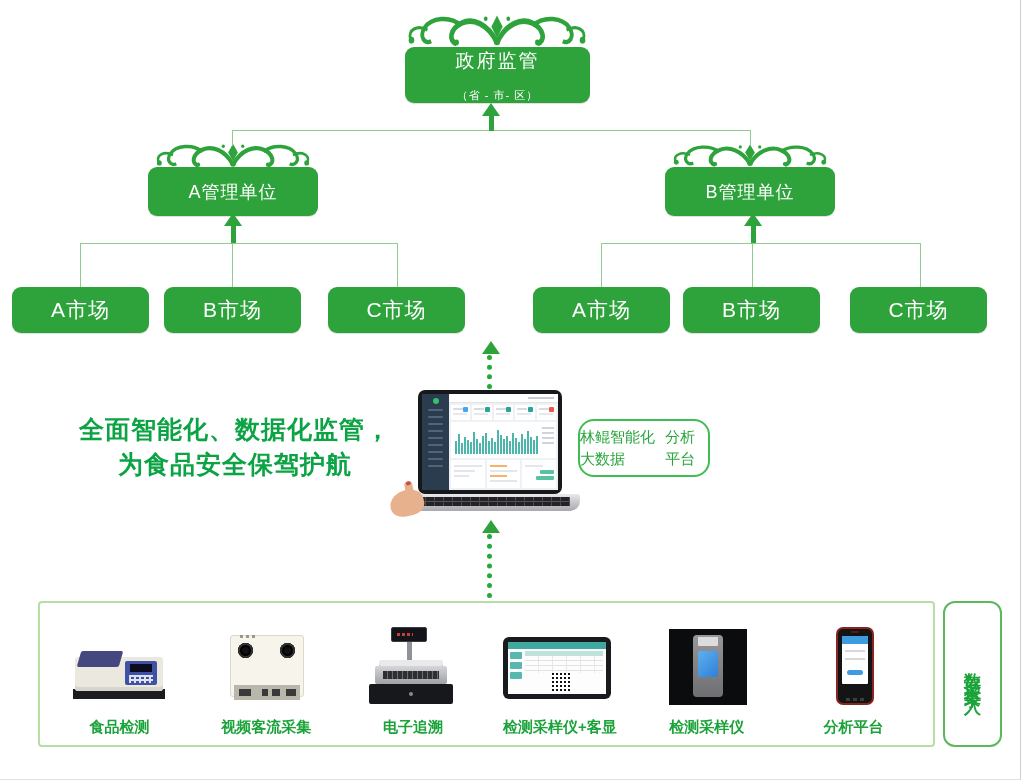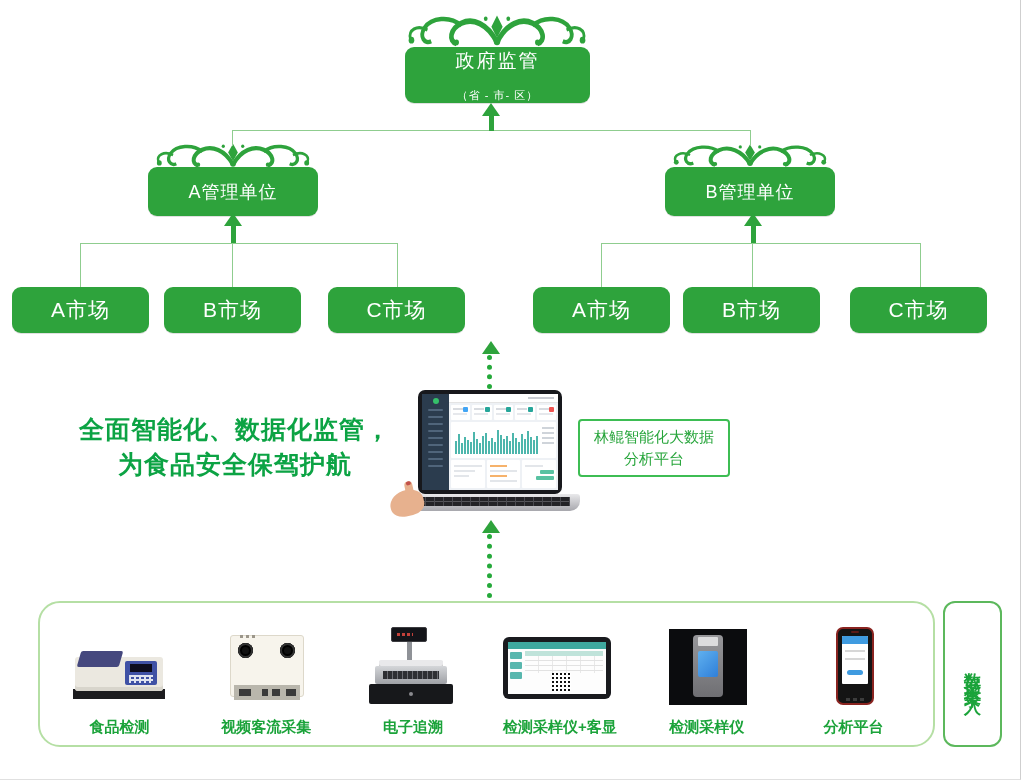--- a/index.html
+++ b/index.html
@@ -27,23 +27,23 @@
   .arr-head  { position:absolute; width:0; height:0;
                border-left:9px solid transparent; border-right:9px solid transparent;
                border-bottom:13px solid #2ea33c; }
   .arr-shaft.dotted { width:0; background:none; border-left:5px dotted #24a93a; }
 
   
   .slogan { position:absolute; left:36px; top:412px; width:398px; text-align:center;
             color:#0ca344; font-weight:bold; font-size:25px; line-height:1.38; letter-spacing:1px; }
 
   
-  .plabel { position:absolute; left:578px; top:419px; width:152px; height:58px;
-            border:2px solid #3dbd53; border-radius:4px; background:#fff;
-            display:flex; flex-direction:column; align-items:center; justify-content:center;
+  .plabel { position:absolute; left:578px; top:419px; width:132px; height:58px;
+            border:2px solid #3dbd53; border-radius:16px; background:#fff;
+            display:flex; align-items:center; justify-content:center;
             color:#27a53b; font-size:15px; line-height:1.5; }
 
   
   .laptop { position:absolute; left:398px; top:386px; width:182px; height:138px; }
   .lt-screen { position:absolute; left:20px; top:4px; width:144px; height:104px;
                background:#17181c; border-radius:7px; padding:4px; }
   .lt-inner { width:100%; height:100%; background:#fff; display:flex; overflow:hidden; }
   .lt-side { width:27px; background:#2b3c4e; padding:3px 3px; }
   .lt-logo { width:6px; height:6px; border-radius:50%; background:#35c06a; margin:1px auto 5px; }
   .lt-menu-item { height:2px; background:#50657b; border-radius:1px; margin:5px 3px; }
@@ -72,21 +72,21 @@
                               linear-gradient(#232327 4px,#55555a 4px,#55555a 5px,#232327 5px); }
   .lt-hand { position:absolute; left:-8px; top:104px; width:34px; height:26px; background:#e7b18e;
              border-radius:55% 45% 40% 40%; transform:rotate(-12deg); }
   .lt-hand:before { content:""; position:absolute; left:18px; top:-8px; width:8px; height:16px;
                     background:#e7b18e; border-radius:4px; }
   .lt-hand:after { content:""; position:absolute; left:20px; top:-8px; width:5px; height:4px;
                    background:#c2514a; border-radius:2px; }
 
   
   .devbox { position:absolute; left:38px; top:601px; width:897px; height:146px; background:#fff;
-            border:2px solid #b5dfa4; border-radius:22px; display:flex; align-items:stretch;
+            border:2px solid #b5dfa4; border-radius:4px; display:flex; align-items:stretch;
             padding:10px 6px 8px; }
   .device { flex:1; display:flex; flex-direction:column; align-items:center; justify-content:flex-end; }
   .dart { position:relative; width:112px; height:86px; }
   .dlabel { color:#1ba33a; font-weight:bold; font-size:15px; margin-top:5px; white-space:nowrap; }
 
   
   .a1-base{position:absolute;left:10px;top:62px;width:92px;height:10px;background:#1c1c1f;}
   .a1-body{position:absolute;left:12px;top:30px;width:88px;height:34px;background:#ebe8e0;border-radius:3px;
            box-shadow:inset 0 -4px 0 #d8d5cc;}
   .a1-lid{position:absolute;left:16px;top:24px;width:42px;height:16px;background:#45487e;transform:skewX(-16deg);border-radius:2px;}

